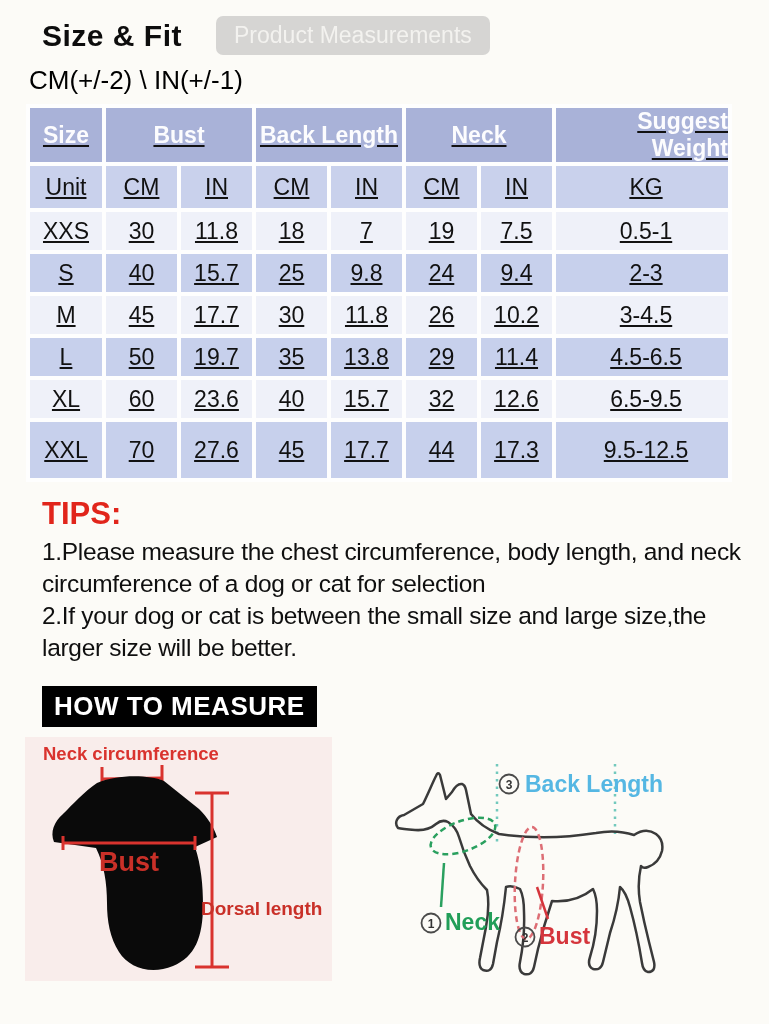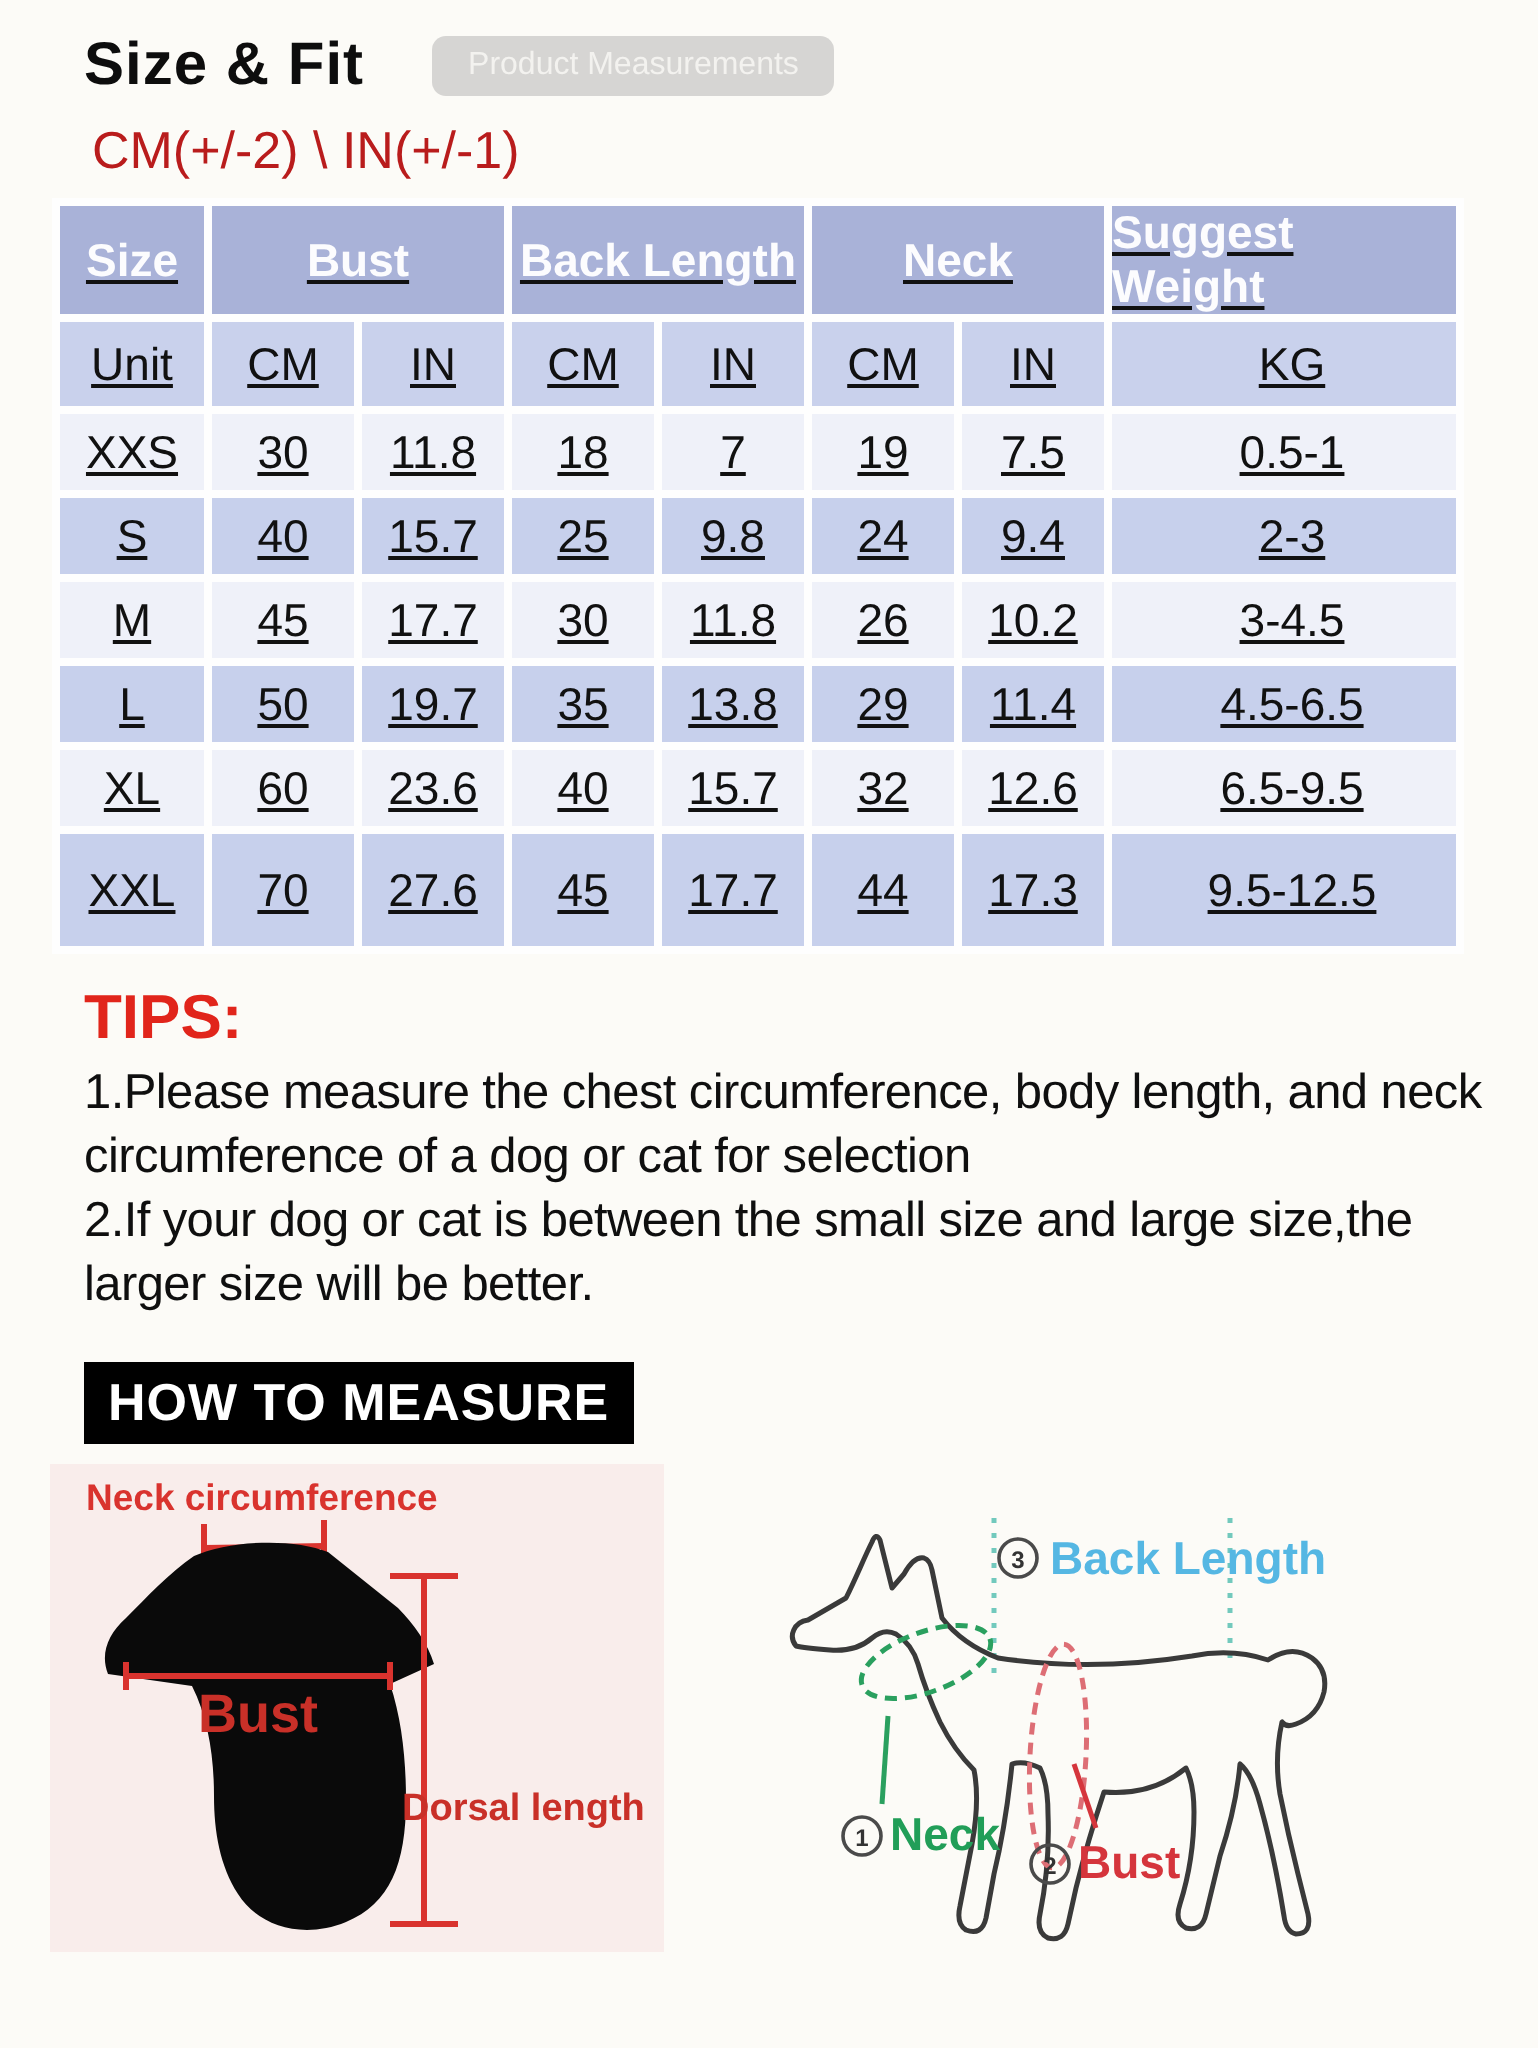--- a/index.html
+++ b/index.html
@@ -9,23 +9,23 @@
     font-family:"Liberation Sans", sans-serif;
     color:#111;
   }
   .page{position:relative;width:769px;height:1024px;}
 
   
   .hdr{display:flex;align-items:center;gap:34px;padding:16px 0 0 42px;}
   .title{font-size:30px;font-weight:bold;color:#0d0d0d;letter-spacing:.5px;}
   .badge{
     background:#d6d5d3;color:#f3f2ef;border-radius:7px;
-    font-size:16px;padding:6px 18px;border:none;cursor:pointer;
-  }
-  .tolerance{padding:10px 0 6px 46px;font-size:26px;color:#b91c1c;}
+    font-size:23px;padding:6px 18px;border:none;cursor:pointer;
+  }
+  .tolerance{padding:10px 0 6px 29px;font-size:26px;color:#000000;}
 
   
   .tblwrap{margin:2px 0 0 26px;}
   table.size{
     table-layout:fixed;border-collapse:separate;border-spacing:4px;
     background:#fefefe;
     text-decoration:underline;
   }
   table.size td, table.size th{
     text-align:center;vertical-align:middle;
@@ -33,21 +33,21 @@
     padding:0;height:38px;
   }
   tr.head-row th{
     background:#a9b2d8;color:#fcfcfe;font-weight:bold;height:40px;
   }
   tr.unit-row td{background:#c9d1ec;height:42px;}
   tbody.rows tr:nth-of-type(odd) td{background:#eff1f9;}
   tbody.rows tr:nth-of-type(even) td{background:#c7d0ec;}
   tbody.rows tr:last-child td{height:56px;}
   table.size td:last-child, table.size th:last-child{text-align:center;padding-left:8px;}
-  tr.head-row th:last-child{text-align:left;padding-left:0;margin-top:14px;}
+  tr.head-row th:last-child{text-align:right;padding-left:0;margin-top:14px;}
 
   
   .tips{padding:14px 20px 0 42px;}
   .tips-heading{color:#e1251b;font-size:31px;font-weight:bold;margin:0 0 4px 0;}
   .tips-item{font-size:24.5px;line-height:32px;color:#0f0f0f;letter-spacing:-.3px;width:712px;}
 
   
   .howto{margin:22px 0 0 42px;display:inline-block;background:#000;color:#fff;
          font-size:26px;font-weight:bold;padding:5px 12px;letter-spacing:.5px;text-align:center;}
 

